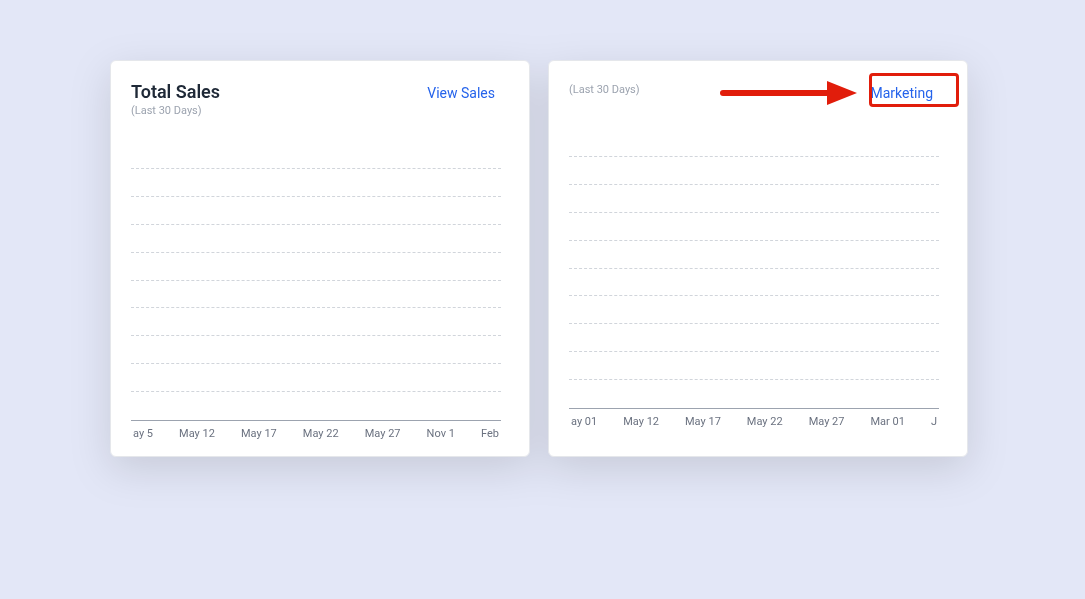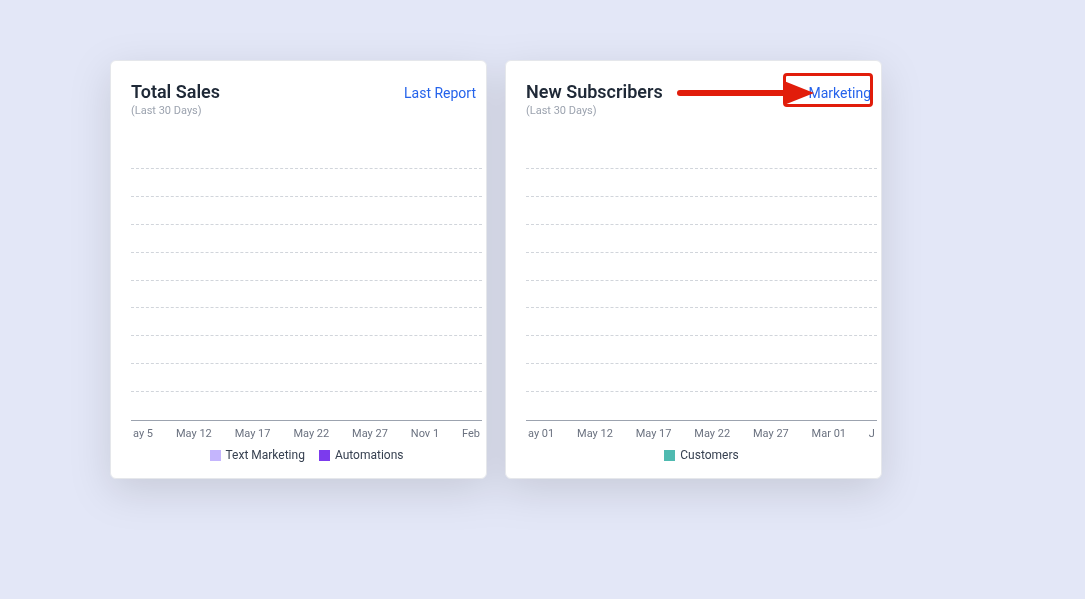--- a/index.html
+++ b/index.html
@@ -12,22 +12,22 @@
   }
   .wrapper {
     display: flex;
     gap: 18px;
     filter: drop-shadow(0 12px 20px rgba(0,0,0,0.12));
   }
   .card {
     background: #fff;
     border: 1px solid #e5e7eb;
     border-radius: 6px;
-    width: 377px;
-    padding: 20px 4px 16px 20px;
+    width: 420px;
+    padding: 20px 28px 16px 20px;
     display: flex;
     flex-direction: column;
   }
   .card-header {
     display: flex;
     justify-content: space-between;
     align-items: flex-start;
     margin-bottom: 24px;
   }
   .card-title {
@@ -109,21 +109,21 @@
 <body>
 
 <div class="wrapper">
 
   <div class="card">
     <div class="card-header">
       <div>
         <div class="card-title">Total Sales</div>
         <div class="card-subtitle">(Last 30 Days)</div>
       </div>
-      <a class="link">Last Report</a>
+      <a class="link">View Sales</a>
     </div>
     <div class="chart" id="chart-sales">
         <div class="grid-line" style="bottom: 10%;"></div>
         <div class="grid-line" style="bottom: 20%;"></div>
         <div class="grid-line" style="bottom: 30%;"></div>
         <div class="grid-line" style="bottom: 40%;"></div>
         <div class="grid-line" style="bottom: 50%;"></div>
         <div class="grid-line" style="bottom: 60%;"></div>
         <div class="grid-line" style="bottom: 70%;"></div>
         <div class="grid-line" style="bottom: 80%;"></div>
@@ -253,36 +253,25 @@
       </div>
     <div class="axis" id="axis-sales">
         <span>ay 5</span>
         <span>May 12</span>
         <span>May 17</span>
         <span>May 22</span>
         <span>May 27</span>
         <span>Nov 1</span>
         <span>Feb</span>
       </div>
-    <div class="legend">
-      <div class="legend-item">
-        <span class="swatch series-b"></span>
-        <span>Text Marketing</span>
-      </div>
-      <div class="legend-item">
-        <span class="swatch series-a"></span>
-        <span>Automations</span>
-      </div>
-    </div>
   </div>
 
   <div class="card" style="position:relative;">
     <div class="card-header">
       <div>
-        <div class="card-title">New Subscribers</div>
         <div class="card-subtitle">(Last 30 Days)</div>
       </div>
       <a class="link">Marketing</a>
     </div>
     <div class="chart" id="chart-subs">
         <div class="grid-line" style="bottom: 10%;"></div>
         <div class="grid-line" style="bottom: 20%;"></div>
         <div class="grid-line" style="bottom: 30%;"></div>
         <div class="grid-line" style="bottom: 40%;"></div>
         <div class="grid-line" style="bottom: 50%;"></div>
@@ -385,26 +374,20 @@
       </div>
     <div class="axis" id="axis-subs">
         <span>ay 01</span>
         <span>May 12</span>
         <span>May 17</span>
         <span>May 22</span>
         <span>May 27</span>
         <span>Mar 01</span>
         <span>J</span>
       </div>
-    <div class="legend">
-      <div class="legend-item">
-        <span class="swatch series-c"></span>
-        <span>Customers</span>
-      </div>
-    </div>
 
     <div class="annotation highlight-box" style="top:12px; right:8px; width:90px; height:34px;"></div>
 
     <svg class="annotation" style="top:18px; left:170px; width:140px; height:28px;" viewBox="0 0 140 28">
       <line x1="4" y1="14" x2="112" y2="14" stroke="#e11d0b" stroke-width="6" stroke-linecap="round"></line>
       <polygon points="108,2 138,14 108,26" fill="#e11d0b"></polygon>
     </svg>
   </div>
 
 </div>

